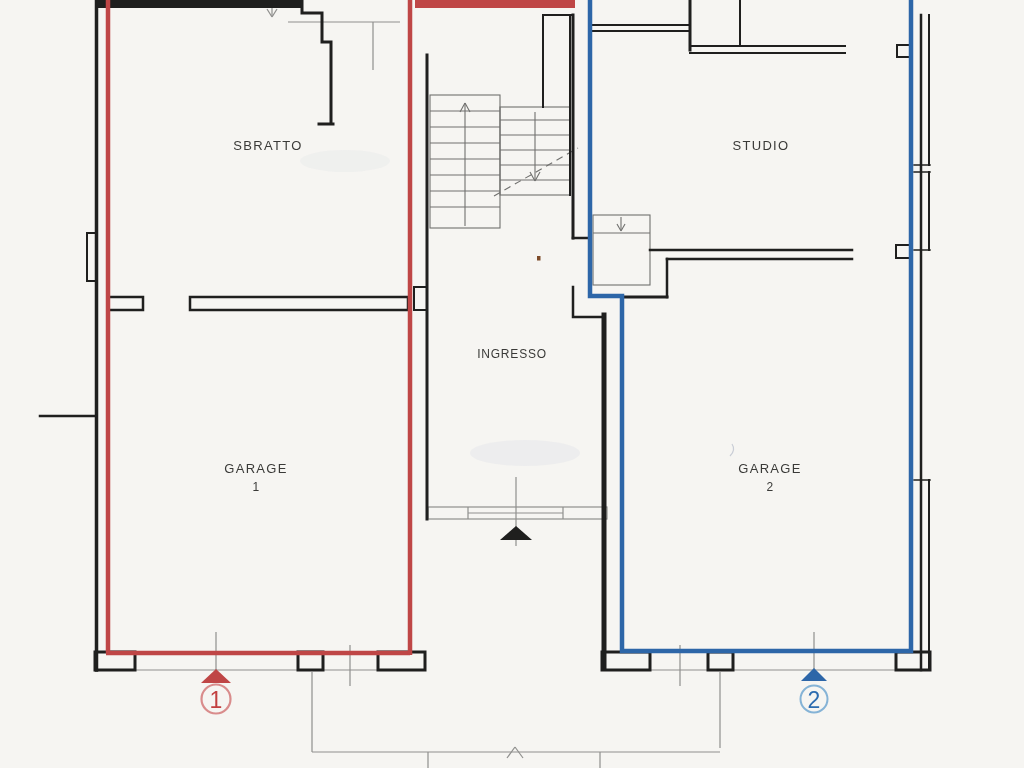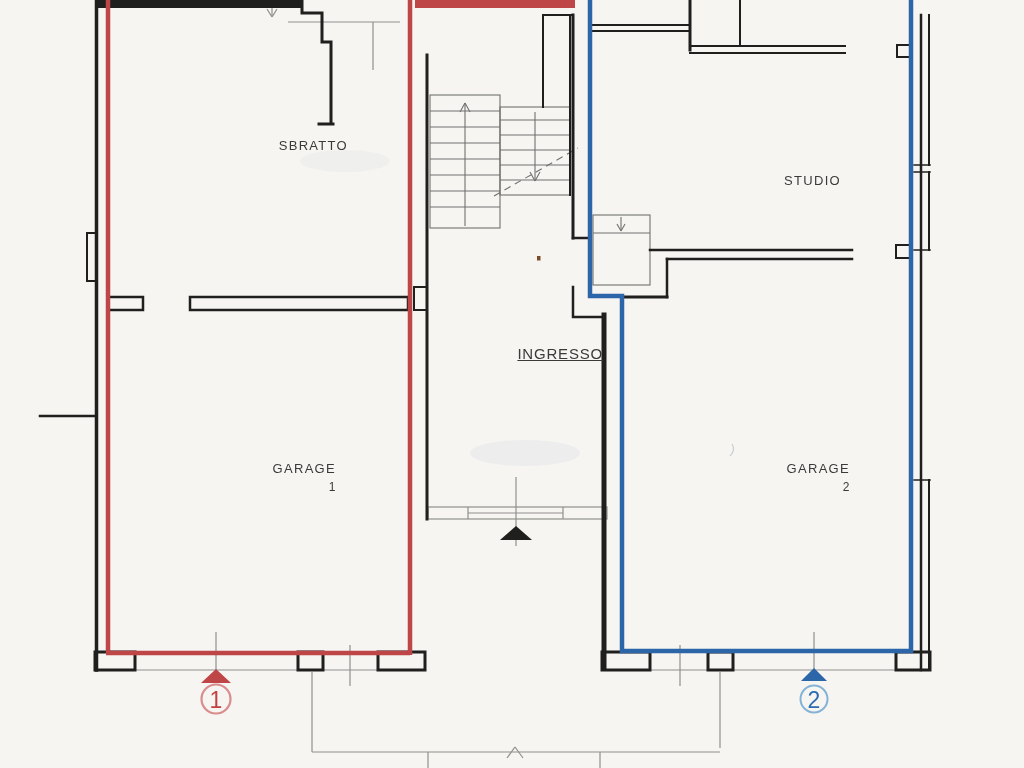--- a/index.html
+++ b/index.html
@@ -4,26 +4,26 @@
 <style>
   html,body{margin:0;padding:0;}
   body{background:#e9e9e7;}
   #plan{
     position:relative;width:1024px;height:768px;margin:0 auto;
     background:#f6f5f2;overflow:hidden;
     font-family:"Liberation Sans", sans-serif;
   }
   #plan svg{position:absolute;left:0;top:0;}
   .label{
-    position:absolute;text-align:right;color:#3a3a38;
+    position:absolute;text-align:center;color:#3a3a38;
     font-size:13px;letter-spacing:1.3px;line-height:19px;
     font-family:"Liberation Sans", sans-serif;
   }
   .label .sub{font-size:12px;letter-spacing:0.5px;}
-  .label.small{font-size:15px;letter-spacing:0.8px;line-height:18px;text-decoration:underline;}
+  .label.small{font-size:12px;letter-spacing:0.8px;line-height:18px;}
   .marker-num{font-family:"Liberation Sans", sans-serif;font-size:23px;}
   .smudge{position:absolute;border-radius:50%;pointer-events:none;}
 </style>
 </head>
 <body>
 
 <div id="plan">
 
   <svg width="1024" height="768" viewBox="0 0 1024 768">
 
@@ -169,21 +169,21 @@
       <circle cx="814" cy="699" r="13.5" fill="none" stroke-width="2" stroke="#85b3d6"></circle>
       <text x="814" y="700" text-anchor="middle" dominant-baseline="central" class="marker-num" fill="#2d6cb0">2</text>
     </g>
 
     <rect x="537" y="256" width="3.5" height="4.5" fill="#7d4a28"></rect>
     <path d="M732,444 q4,6 -2,12" fill="none" stroke="#c9cdd6" stroke-width="1.2"></path>
   </svg>
 
   <div class="label" style="left:188px;top:136px;width:160px;">SBRATTO</div>
 
-  <div class="label" style="left:681px;top:136px;width:160px;margin-top:35px;">STUDIO</div>
+  <div class="label" style="left:681px;top:136px;width:160px;">STUDIO</div>
 
   <div class="label small" style="left:421px;top:345px;width:182px;">
     <div>INGRESSO</div>
   </div>
 
   <div class="label" style="left:176px;top:459px;width:160px;">
     <div>GARAGE</div>
     <div class="sub">1</div>
   </div>
 

